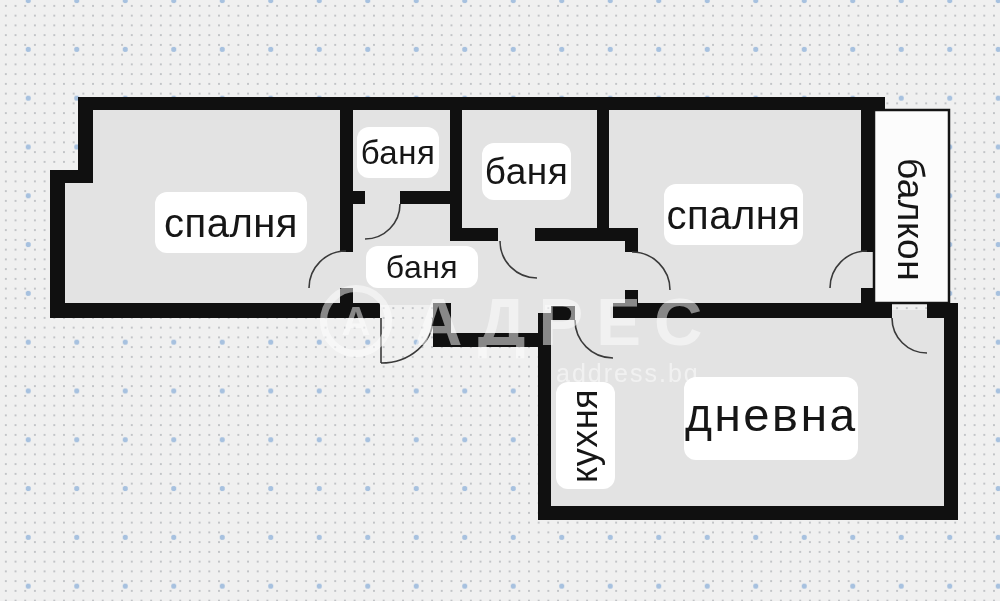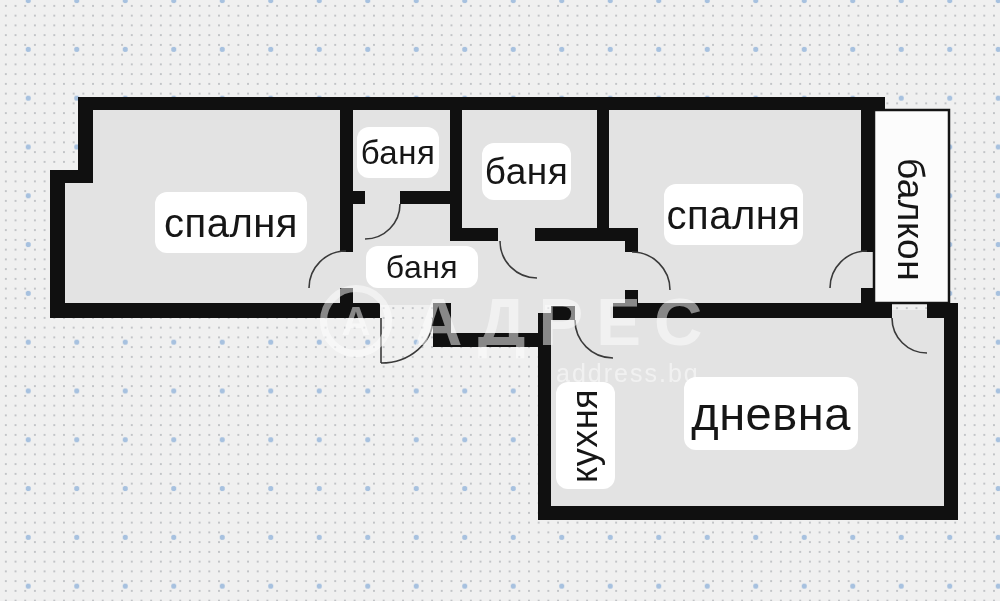--- a/index.html
+++ b/index.html
@@ -22,21 +22,21 @@
   }
   .room-label.bare{background:transparent;border-radius:0;}
   .rot-ccw{transform:rotate(-90deg);}
   .rot-cw{transform:rotate(90deg);}
   
   #lbl-bedroom-1{left:155px;top:192px;width:152px;height:61px;font-size:40px;}
   #lbl-bath-1{left:357px;top:127px;width:82px;height:51px;font-size:33px;}
   #lbl-bath-2{left:482px;top:143px;width:89px;height:57px;font-size:37px;}
   #lbl-hallway{left:366px;top:246px;width:112px;height:42px;font-size:32px;}
   #lbl-bedroom-2{left:664px;top:184px;width:139px;height:61px;font-size:40px;}
-  #lbl-living-room{left:684px;top:377px;width:174px;height:73px;font-size:47px;}
+  #lbl-living-room{left:684px;top:377px;width:174px;height:83px;font-size:47px;font-family:Liberation Mono, monospace;}
   #lbl-kitchen{left:556px;top:382px;width:59px;height:107px;font-size:36px;}
   #lbl-balcony{left:883px;top:138px;width:56px;height:162px;font-size:37px;}
   
   #watermark{position:absolute;left:0;top:0;width:1000px;height:601px;opacity:0.5;pointer-events:none;color:#ffffff;}
   #wm-circle{position:absolute;left:320px;top:285px;width:58px;height:58px;border:7px solid #ffffff;border-radius:50%;
              display:flex;align-items:center;justify-content:center;font-weight:bold;font-size:40px;}
   #wm-brand{position:absolute;left:414px;top:288px;font-weight:bold;font-size:67px;letter-spacing:13px;line-height:1;}
   #wm-site{position:absolute;left:556px;top:361px;font-size:25px;letter-spacing:2px;line-height:1;}
 </style>
 </head>

